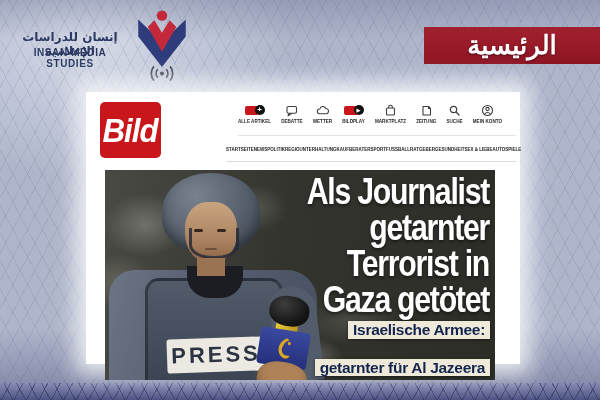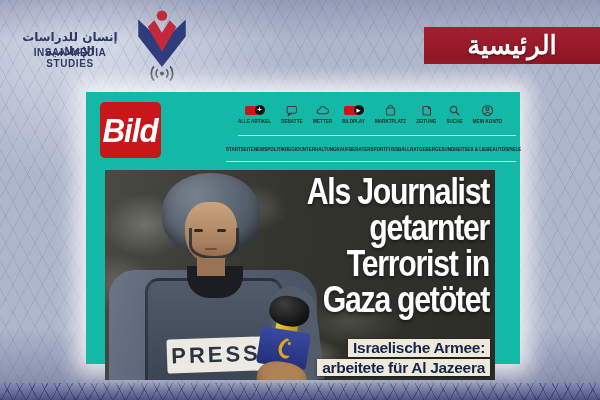--- a/index.html
+++ b/index.html
@@ -34,21 +34,21 @@
   .brand-mark{position:absolute;left:122px;top:2px;width:64px;height:76px;}
 
   
   .home-banner{position:absolute;left:424px;top:27px;width:176px;height:37px;
       background:linear-gradient(#a21f2e,#8d1523);
       display:flex;align-items:center;justify-content:center;
       color:#fff;font-family:Liberation Sans, sans-serif;font-size:26px;font-weight:bold;
       text-shadow:0 1px 2px rgba(0,0,0,.45);}
 
   
-  .card{position:absolute;left:86px;top:92px;width:434px;height:272px;background:#14b8a6;
+  .card{position:absolute;left:86px;top:92px;width:434px;height:272px;background:#ffffff;
       box-shadow:0 0 20px 10px rgba(255,255,255,.85), 0 3px 14px rgba(55,62,105,.30);}
   .bild-logo{position:absolute;left:14px;top:10px;width:61px;height:56px;background:#c9161a;
       border-radius:5px;display:flex;align-items:center;justify-content:center;cursor:pointer;}
   .bild-logo span{color:#fff;font-weight:bold;font-style:italic;font-size:34px;
       letter-spacing:-1px;transform:scaleX(.92);}
 
   .utility{position:absolute;left:152px;top:11px;width:264px;height:26px;
       display:flex;justify-content:space-between;}
   .u-item{display:flex;flex-direction:column;align-items:center;gap:2px;cursor:pointer;}
   .u-ico{height:14px;display:flex;align-items:center;}
@@ -110,21 +110,21 @@
   .hand{position:absolute;left:12px;top:66px;width:50px;height:34px;background:#b08257;
       border-radius:45%;box-shadow:inset 0 -5px 8px rgba(0,0,0,.25);}
 
   .headline{position:absolute;right:6px;top:4px;text-align:right;color:#fff;font-weight:bold;
       font-size:36px;line-height:36px;letter-spacing:-1.5px;white-space:nowrap;
       transform:scaleX(.84);transform-origin:100% 0;text-shadow:0 2px 4px rgba(0,0,0,.55);}
   .subtitle{position:absolute;right:5px;bottom:4px;display:flex;flex-direction:column;
       align-items:flex-end;gap:2px;}
   .subtitle div{background:#efe9da;color:#13254d;font-weight:bold;font-size:15.5px;
       line-height:17.5px;padding:0 5px;letter-spacing:-.3px;
-      box-shadow:0 1px 3px rgba(0,0,0,.45);}
+      box-shadow:0 1px 3px rgba(0,0,0,.45);margin-top:18px;}
 </style>
 </head>
 <body>
 
 <div class="stage">
   <div class="bg-base"></div>
   <div class="bg-net"></div>
   <div class="bg-glow"></div>
   <div class="bottom-band"></div>
 
@@ -276,17 +276,17 @@
 
       <div class="headline">
         <div>Als Journalist</div>
         <div>getarnter</div>
         <div>Terrorist in</div>
         <div>Gaza getötet</div>
       </div>
 
       <div class="subtitle">
         <div>Israelische Armee:</div>
-        <div>arbeitete für Al Jazeera</div>
+        <div>getarnter für Al Jazeera</div>
       </div>
     </div>
   </div>
 </div>
 
 </body></html>

